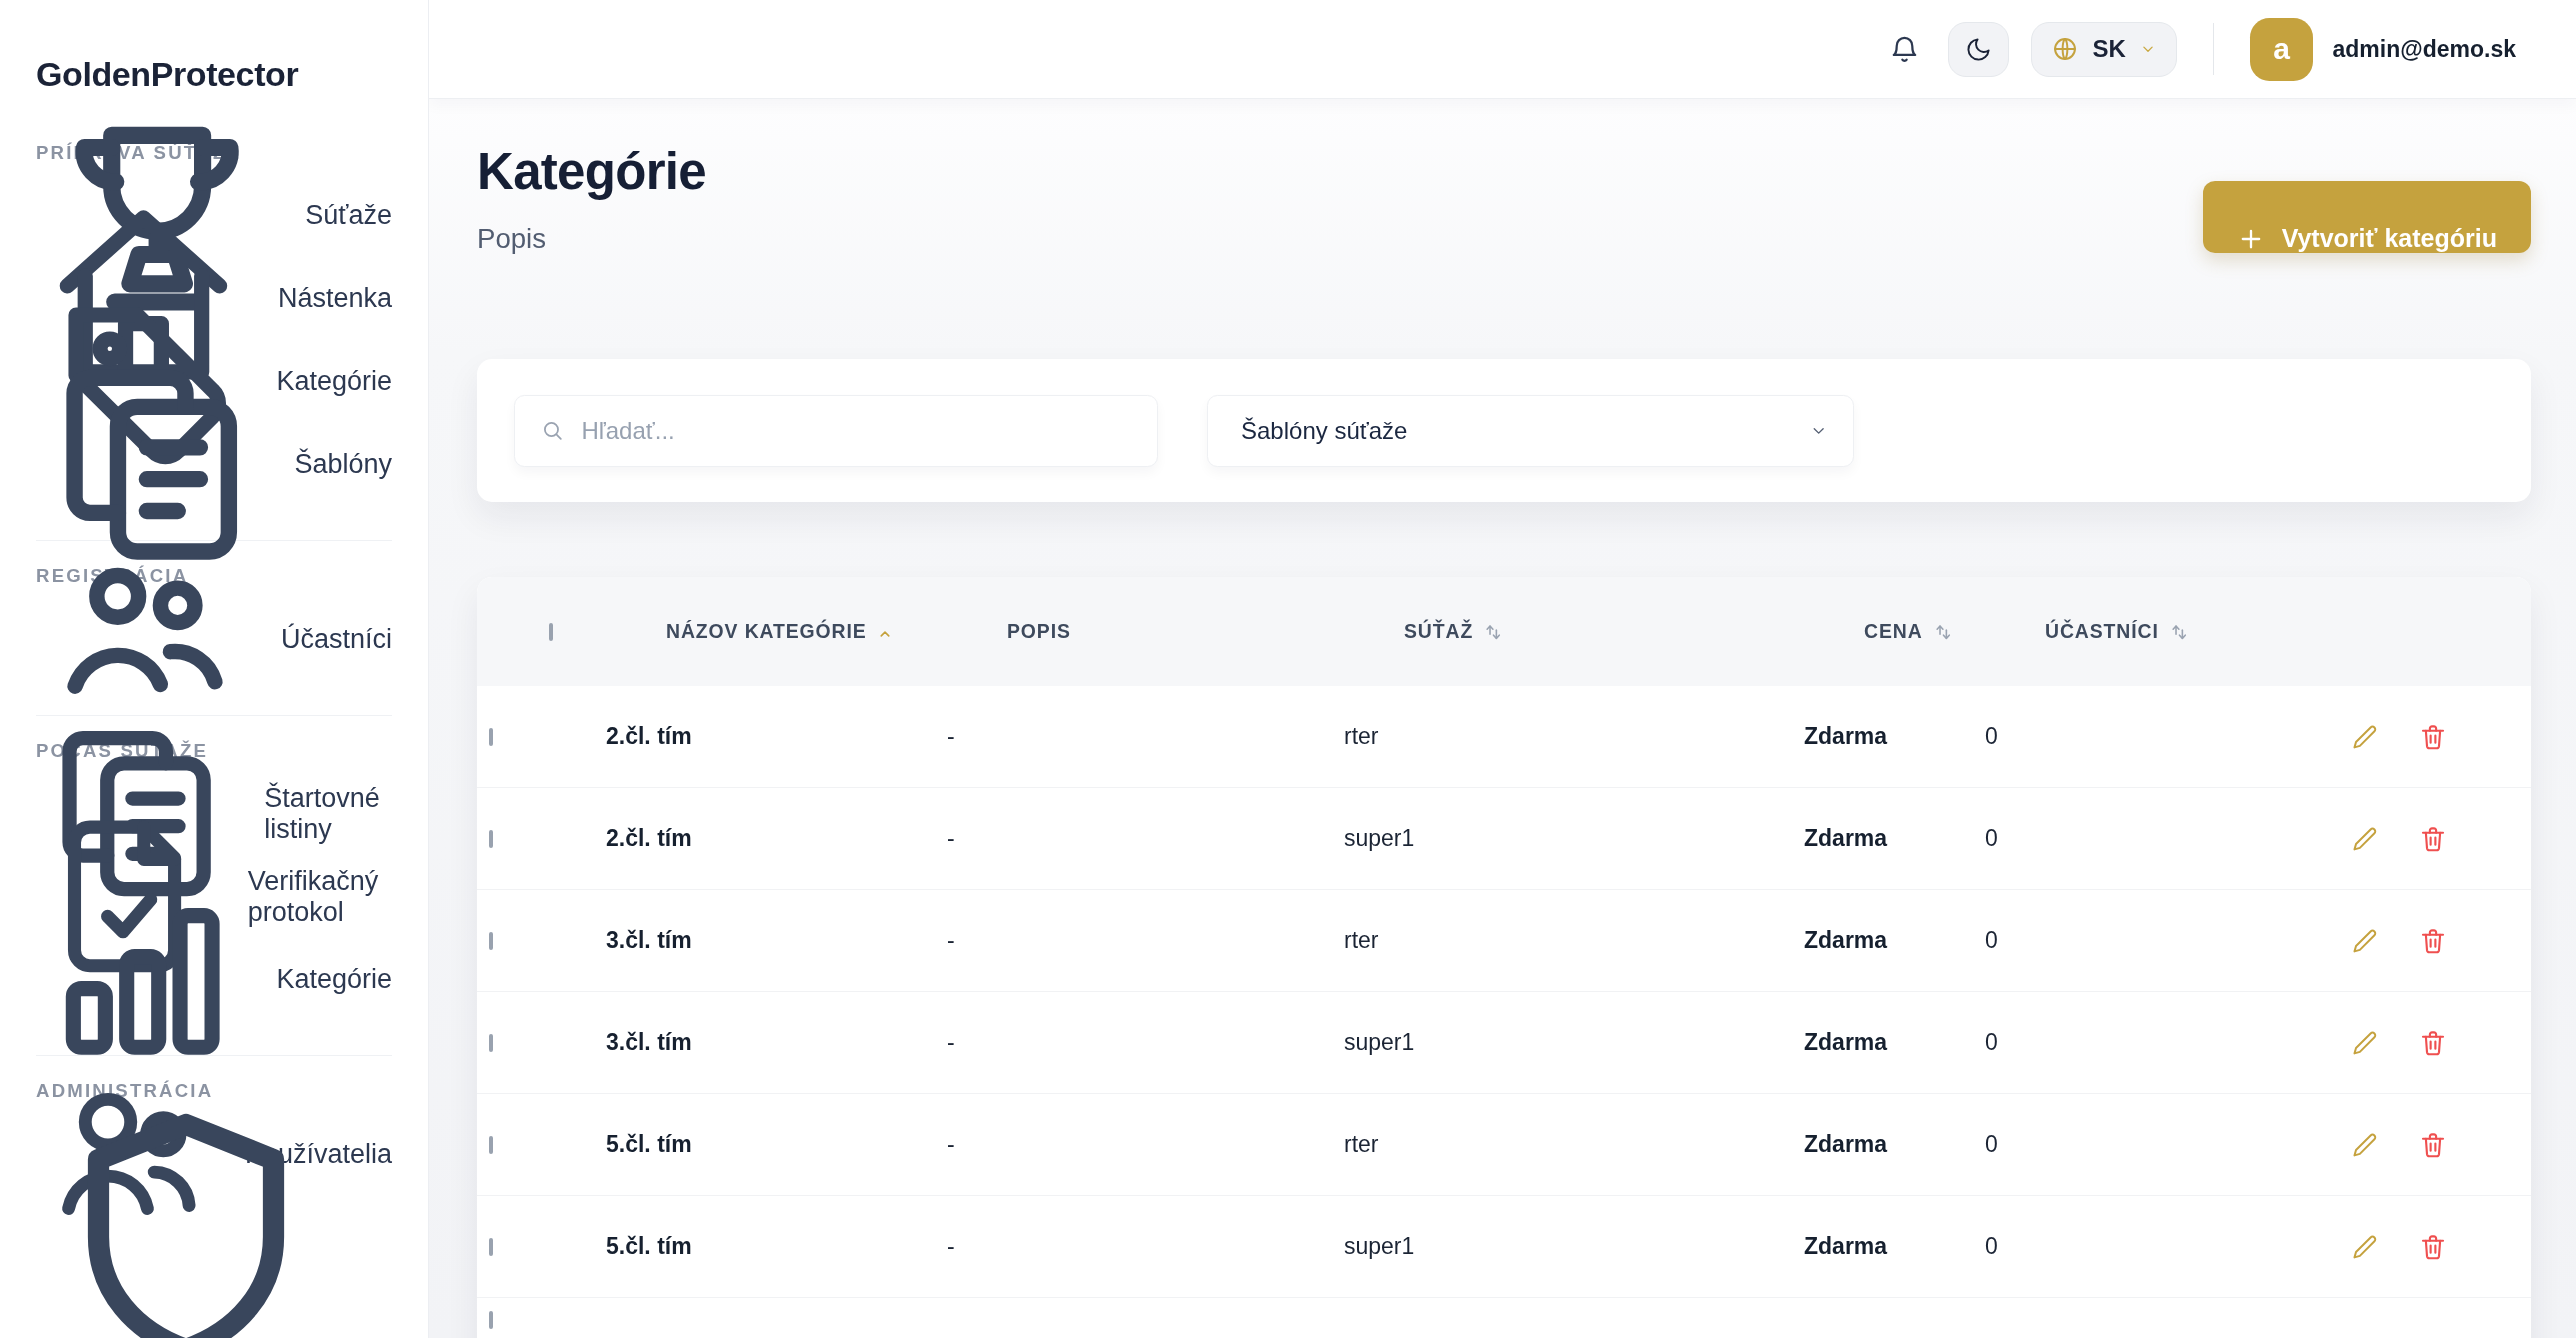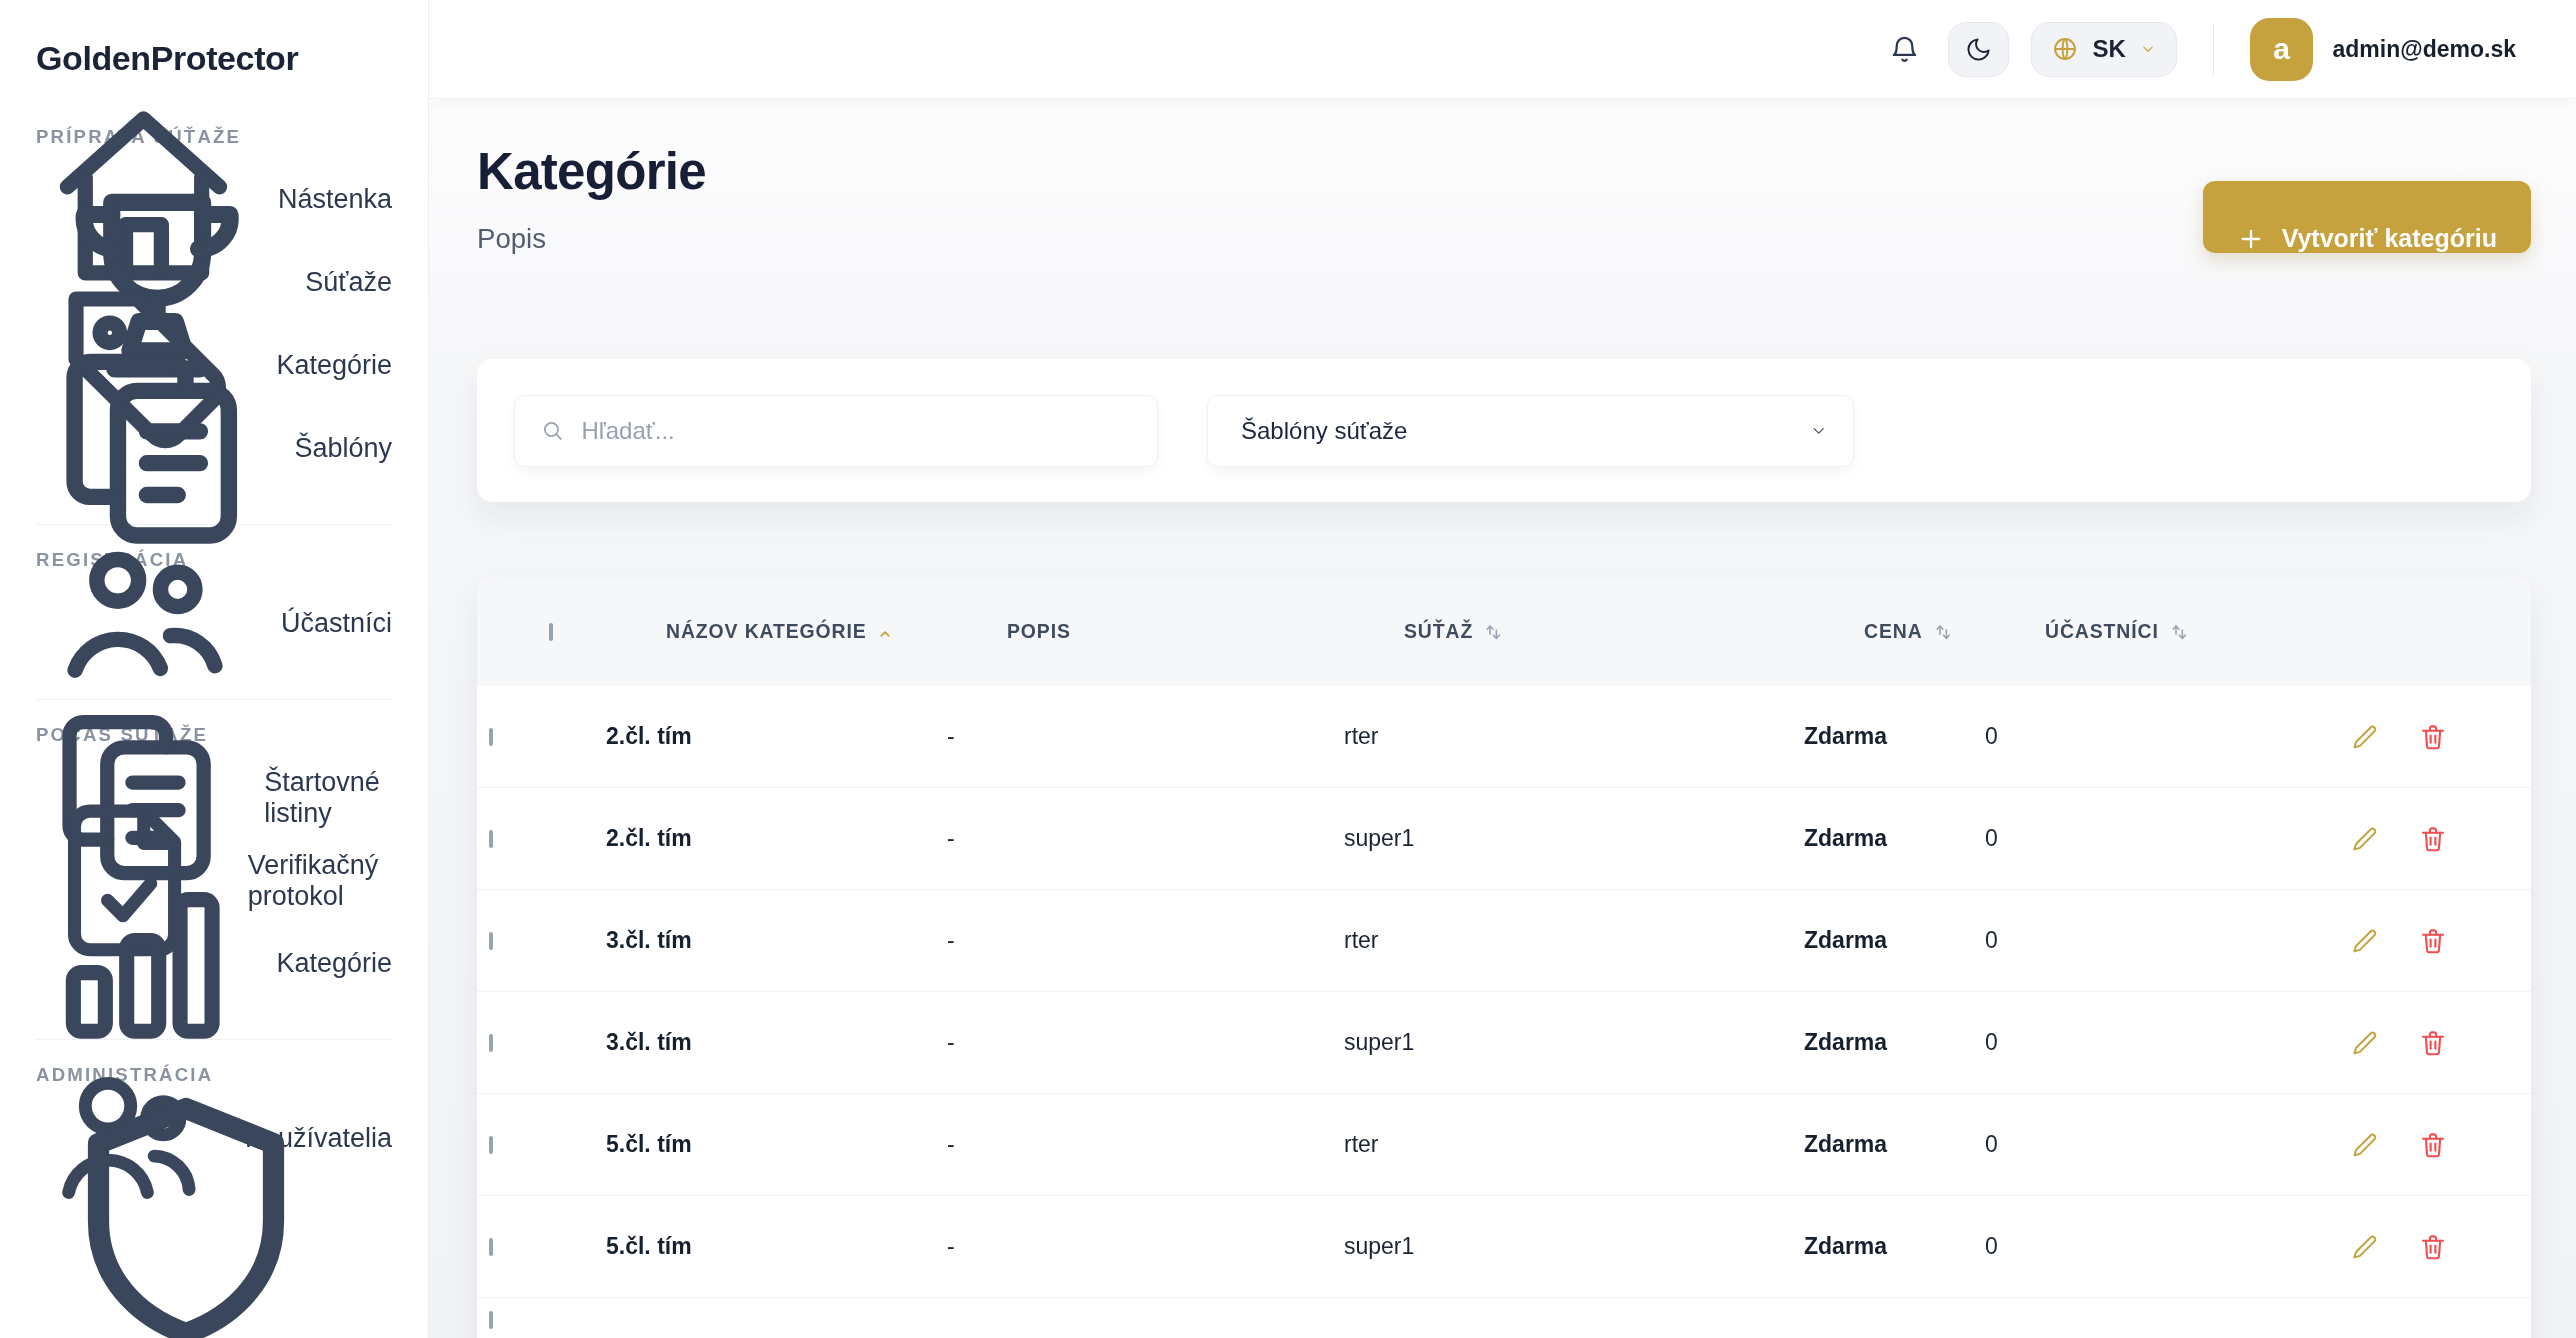--- a/index.html
+++ b/index.html
@@ -3,21 +3,21 @@
 <meta charset="utf-8">
 <style>
   * { box-sizing: border-box; margin: 0; padding: 0; }
   html,body { width: 2576px; height: 1339px; overflow: hidden;
     font-family: "Liberation Sans", "DejaVu Sans", sans-serif; background: #fff; }
 
   
   .sidebar { position: fixed; left:0; top:0; width:429px; height:1339px;
     background:#fff; border-right:1.5px solid #ECEEF2; z-index:20; overflow:hidden; }
   .logo { padding:39px 36px 0 36px; font-size:34px; font-weight:800;
-    color:#1B2337; letter-spacing:-0.4px; }
+    color:#1B2337; letter-spacing:-0.4px;margin-top:16px; }
   .nav { padding:0 36px; }
   .nav-section { margin-top:19.4px; }
   .nav-section + .nav-section { border-top:1.5px solid #EFF1F4; margin-top:34px; padding-top:24px; }
   .nav-section:first-child { margin-top:48px; }
   .section-label { font-size:18.6px; font-weight:700; color:#8B93A2;
     letter-spacing:2.2px; margin-bottom:10.4px; }
   .nav-item { display:flex; align-items:center; gap:27px; height:83px;
     font-size:27px; color:#2C3850; cursor:pointer; }
   .nav-item svg { width:31px; height:31px; flex:0 0 31px; color:#39465C; }
   .icon svg { display:block; width:100%; height:100%; fill:none; stroke:currentColor;
@@ -108,40 +108,40 @@
 
 <aside class="sidebar">
   <div class="logo">GoldenProtector</div>
   <nav class="nav">
   <div class="nav-section">
     <div class="section-label">PRÍPRAVA SÚŤAŽE</div>
 
   <div class="nav-item">
     <span class="icon">
             <svg viewBox="0 0 24 24">
-              <path d="M3.5 10.6L12 3l8.5 7.6"></path>
-              <path d="M5.5 9.5V20.2h13V9.5"></path>
-              <path d="M10 20v-5.2h4V20"></path>
-            </svg>
-          </span>
-    <span class="nav-label">Nástenka</span>
-  </div>
-
-  <div class="nav-item">
-    <span class="icon">
-            <svg viewBox="0 0 24 24">
               <path d="M7.5 4h9v5a4.5 4.5 0 01-9 0z"></path>
               <path d="M7.5 5.2H4.8a3 3 0 003.1 3.4"></path>
               <path d="M16.5 5.2h2.7a3 3 0 01-3.1 3.4"></path>
               <path d="M12 13.5v2.3"></path>
               <path d="M9.3 18.7l.9-2.9h3.6l.9 2.9z"></path>
               <path d="M7.8 20.5h8.4"></path>
             </svg>
           </span>
     <span class="nav-label">Súťaže</span>
+  </div>
+
+  <div class="nav-item">
+    <span class="icon">
+            <svg viewBox="0 0 24 24">
+              <path d="M3.5 10.6L12 3l8.5 7.6"></path>
+              <path d="M5.5 9.5V20.2h13V9.5"></path>
+              <path d="M10 20v-5.2h4V20"></path>
+            </svg>
+          </span>
+    <span class="nav-label">Nástenka</span>
   </div>
 
 
   <div class="nav-item">
     <span class="icon">
             <svg viewBox="0 0 24 24">
               <path d="M4.5 4.5h6.9l8.5 8.5a2 2 0 010 2.9l-3.9 3.9a2 2 0 01-2.9 0L4.5 11.3z"></path>
               <circle cx="8.3" cy="8.3" r="1.1"></circle>
             </svg>
           </span>

